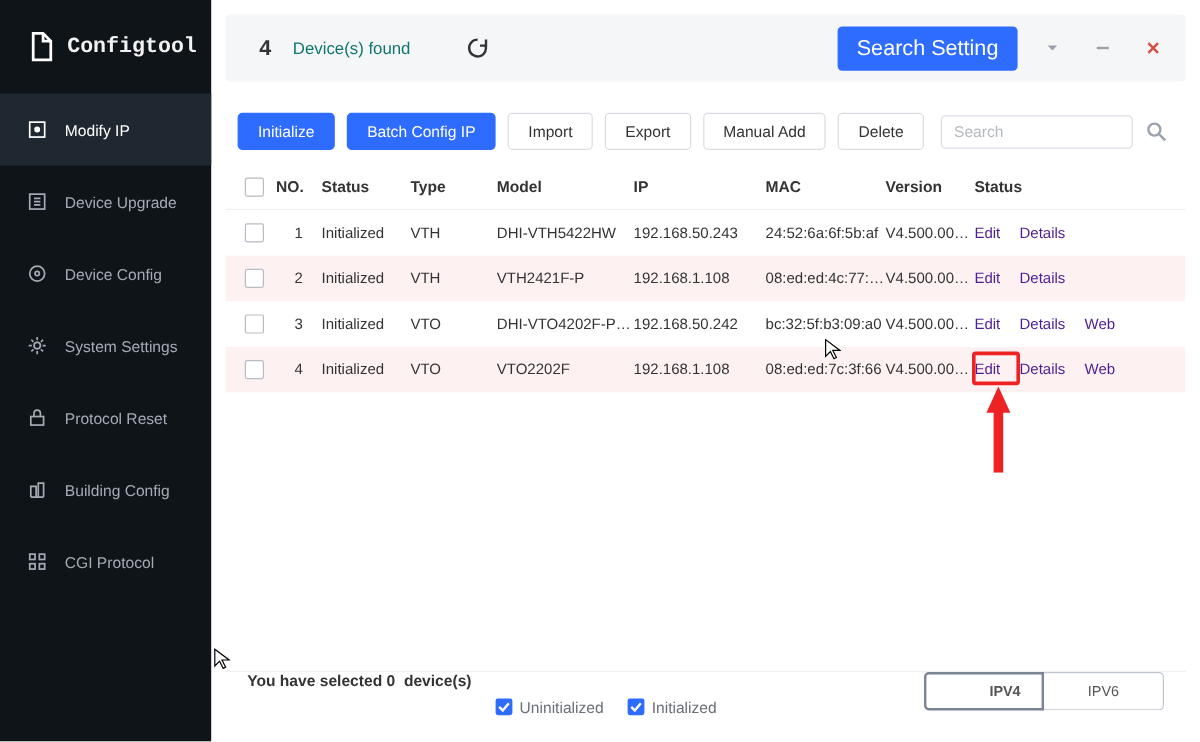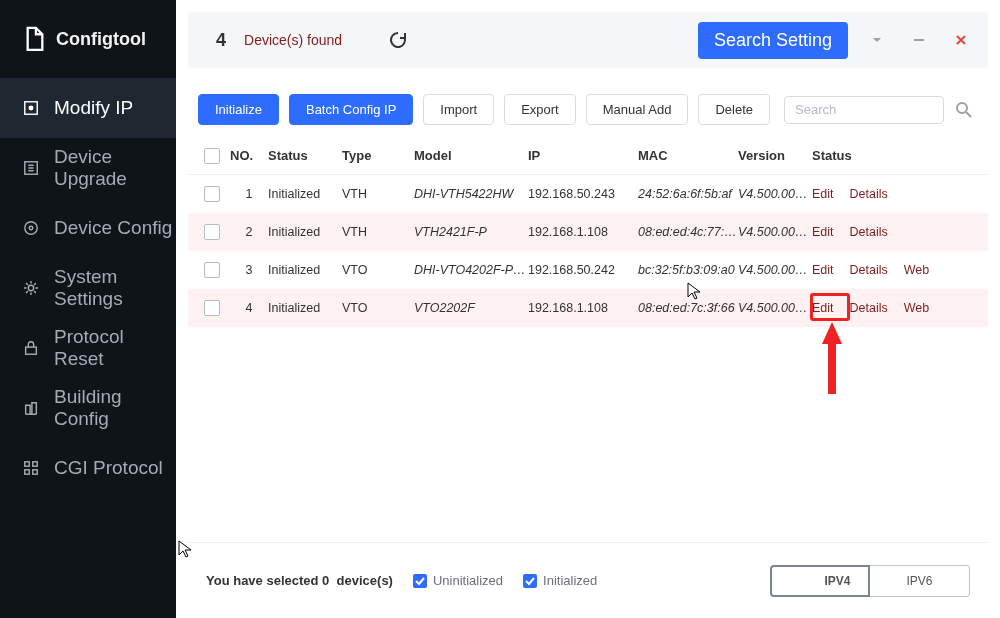--- a/index.html
+++ b/index.html
@@ -26,29 +26,29 @@
     height: 78px;
     display: flex;
     align-items: center;
     padding-left: 24px;
     color: #fff;
   }
   .sidebar-header .logo {
     width: 22px; height: 26px; margin-right: 10px;
   }
   .sidebar-header .title {
-    font-size: 18px; font-weight: 600; color: #f2f2f2;
+    font-size: 18px; font-weight: 600; color: #f2f2f2; font-family: Liberation Mono, monospace;
   }
   .sidebar-item {
     display: flex;
     align-items: center;
     height: 60px;
     padding-left: 22px;
     cursor: pointer;
-    font-size: 19px;
+    font-size: 13px;
     color: #a5abb5;
     gap: 14px;
   }
   .sidebar-item.active {
     background: #1f2730;
     color: #fff;
   }
   .sidebar-item .nav-icon {
     width: 18px; height: 18px; display: inline-flex; align-items:center; justify-content:center; flex-shrink:0;
   }
@@ -71,21 +71,21 @@
     gap: 10px;
   }
   .count {
     font-size: 18px;
     font-weight: 700;
     color: #333;
     margin-left: 14px;
     margin-right: 8px;
   }
   .count-label {
-    color: #7f1d1d;
+    color: #0f766e;
     font-size: 14px;
   }
   .refresh {
     margin-left: 32px;
     width: 28px; height: 28px;
     display:flex; align-items:center; justify-content:center;
     cursor:pointer;
   }
   .topbar-spacer { flex: 1; }
   .btn-primary {
@@ -133,44 +133,44 @@
     height:38px;
   }
   .thead {
     font-weight:600; color:#333; border-bottom:1px solid #eef0f3;
   }
   .trow.odd { background:#fdf1f2; }
   .trow { font-size:12.5px; }
   .chk { width:16px; height:16px; border:1px solid #b6bbc4; border-radius:2px; background:#fff; display:inline-block; }
   .chk-wrap { display:flex; justify-content:center; }
   .cell-no { text-align:center; }
-  .link { color:#7f1d1d; cursor:pointer; }
+  .link { color:#4c1d95; cursor:pointer; }
   .operate-cell { display:flex; gap:16px; }
   .footer {
     border-top:1px solid #eef0f3;
-    height:76px; display:flex; align-items:center; padding: 0 18px; gap:20px;
+    height:59px; display:flex; padding: 0 18px; gap:20px;
   }
   .footer-text { font-weight:600; }
   .chk-sm {
     width:14px; height:14px; background:#2e6cff; display:inline-flex; align-items:center; justify-content:center;
     margin-right:6px; border-radius:2px;
   }
   .chk-sm svg { width:10px; height:10px; }
   .filter-item { display:flex; align-items:center; font-size:13px; color:#6b7078;}
   .footer-spacer { flex:1; }
   .seg {
     display:flex;
   }
   .seg-btn {
     border:1px solid #bfc6d0; background:#fff; color:#555; font-size:12px; width:100px; height:32px; cursor:pointer;
   }
   .seg-btn:first-child { border-radius:4px 0 0 4px; }
   .seg-btn:last-child { border-radius:0 4px 4px 0; border-left:none; }
   .seg-btn.active { border-color:#7b8494; border-width:2px; font-weight:600;padding-left:35px;}
-  .ellipsis { white-space:nowrap; overflow:hidden; text-overflow:ellipsis;font-style:italic; }
+  .ellipsis { white-space:nowrap; overflow:hidden; text-overflow:ellipsis; }
   .highlight-box {
     position:absolute; border:3px solid #e22; border-radius:3px;
     pointer-events:none;
   }
   .arrow {
     position:absolute; pointer-events:none;
   }
   .cursor-svg { position:absolute; pointer-events:none; }
 </style>
 </head>

